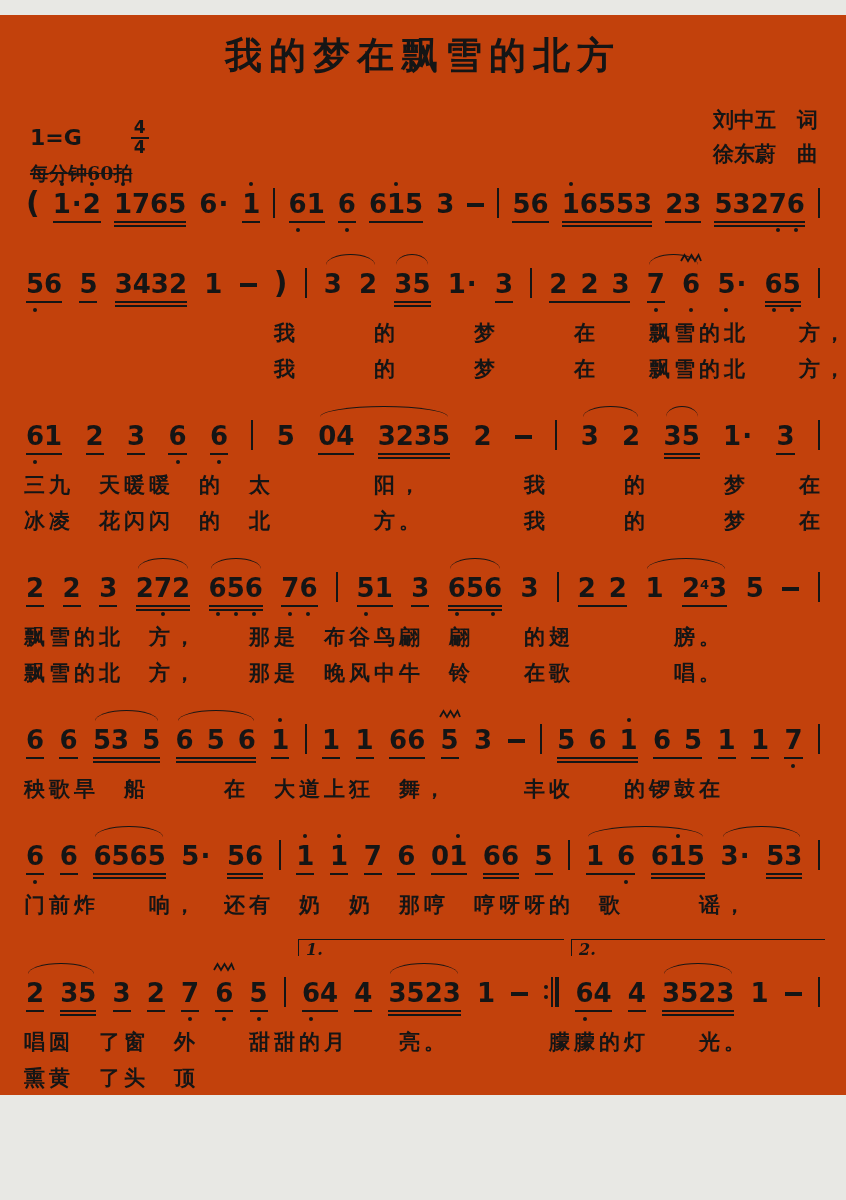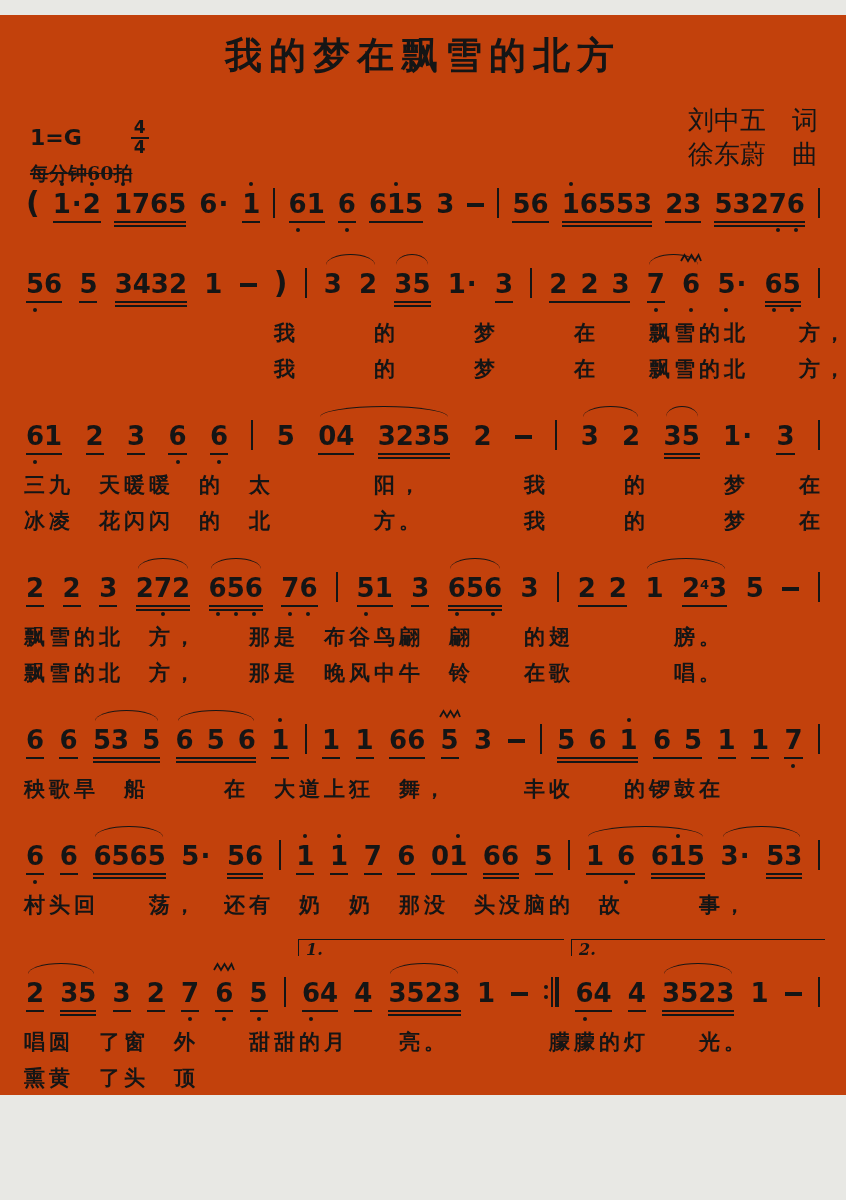--- a/index.html
+++ b/index.html
@@ -3,21 +3,21 @@
 <meta charset="utf-8">
 <style>
   html,body{margin:0;padding:0;}
   body{background:#e8e8e4;font-family:"DejaVu Sans",sans-serif;}
   .page{position:relative;width:846px;height:1080px;background:#c2410c;color:#151515;
         margin:15px auto;overflow:hidden;}
   
   .title{position:absolute;top:16px;left:0;right:0;text-align:center;
          font-family:"DejaVu Serif",serif;font-size:37px;font-weight:700;letter-spacing:7px;}
   .credits{position:absolute;top:88px;right:28px;text-align:right;
-           font-family:"DejaVu Serif",serif;font-size:26px;font-weight:400;line-height:34px;}
+           font-family:"DejaVu Serif",serif;font-size:21px;font-weight:700;line-height:34px;}
   .keyblock{position:absolute;top:104px;left:30px;font-weight:700;font-size:22px;line-height:24px;}
   .keyrow{display:flex;align-items:center;gap:39px;}
   .frac{display:inline-block;text-align:center;font-size:17px;line-height:1.05;margin-left:10px;font-weight:700;}
   .frac .ftop{display:block;border-bottom:2px solid #151515;padding:0 3px;}
   .tempo{font-size:19px;margin-top:4px;text-decoration:line-through;font-family:"DejaVu Serif",serif;font-weight:700;}
   
   .score{position:absolute;top:150px;left:24px;right:24px;}
   .system{margin-bottom:12px;}
   .notes{position:relative;display:flex;justify-content:space-between;align-items:flex-end;
          padding:23px 2px 15px 2px;}
@@ -475,21 +475,21 @@
             </span></span>
           <span class="tok"><span class="core">
               <span class="dig">5</span>
               <span class="dig">3</span>
             </span><span class="un l1"></span><span class="un l2"></span></span>
           <span class="tok bar"></span>
           <span class="slur" style="left: 71px; width: 68px; top: 9px;"></span>
           <span class="slur" style="left: 564px; width: 115px; top: 9px;"></span>
           <span class="slur" style="left: 699px; width: 77px; top: 9px;"></span>
         </div>
-        <div class="lyric" style="padding-left: 0px;">村头回　　荡，　还有　奶　奶　那没　头没脑的　故　　　事，</div>
+        <div class="lyric" style="padding-left: 0px;">门前炸　　响，　还有　奶　奶　那哼　哼呀呀的　歌　　　谣，</div>
       </div>
       <div class="system">
         <div class="notes volta-pad">
           <span class="tok"><span class="core">
               <span class="dig">2</span>
             </span><span class="un l1"></span></span>
           <span class="tok"><span class="core">
               <span class="dig">3</span>
               <span class="dig">5</span>
             </span><span class="un l1"></span><span class="un l2"></span></span>

